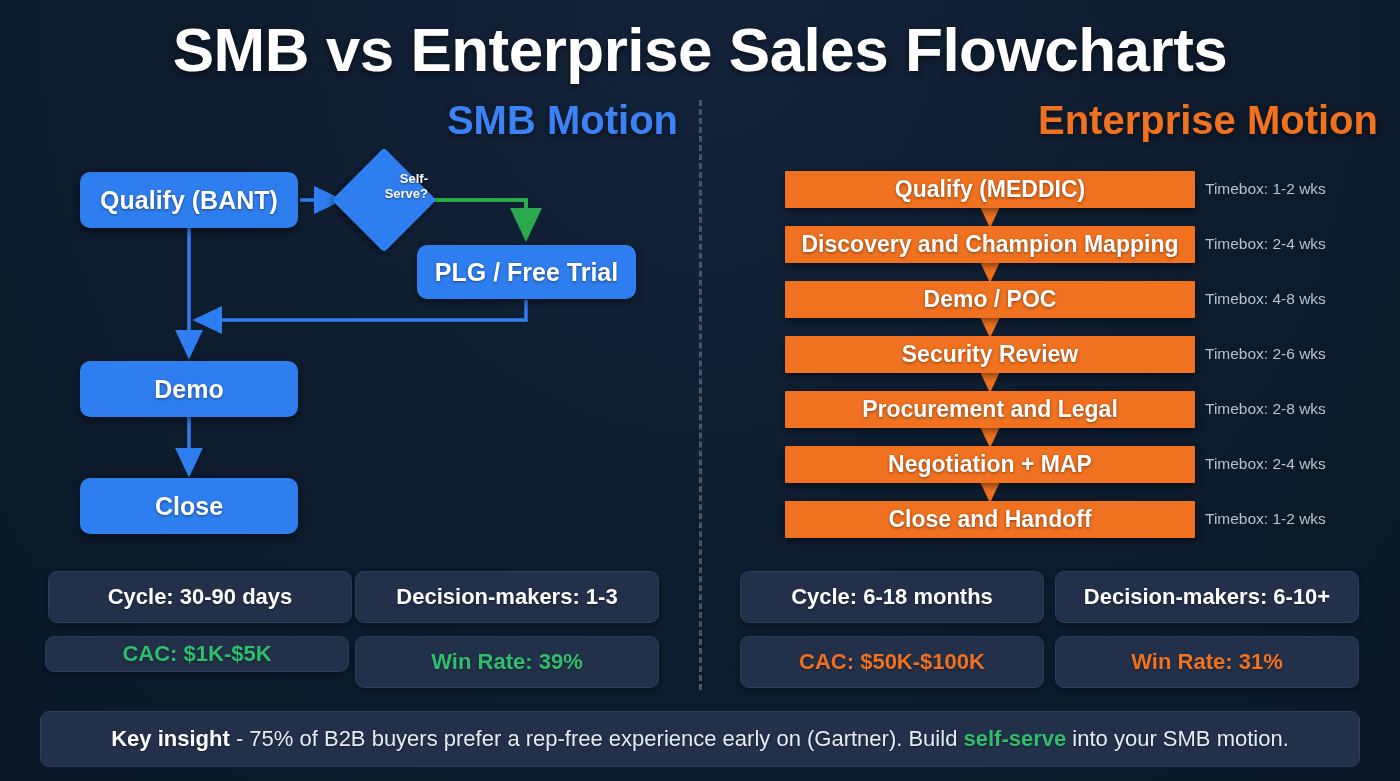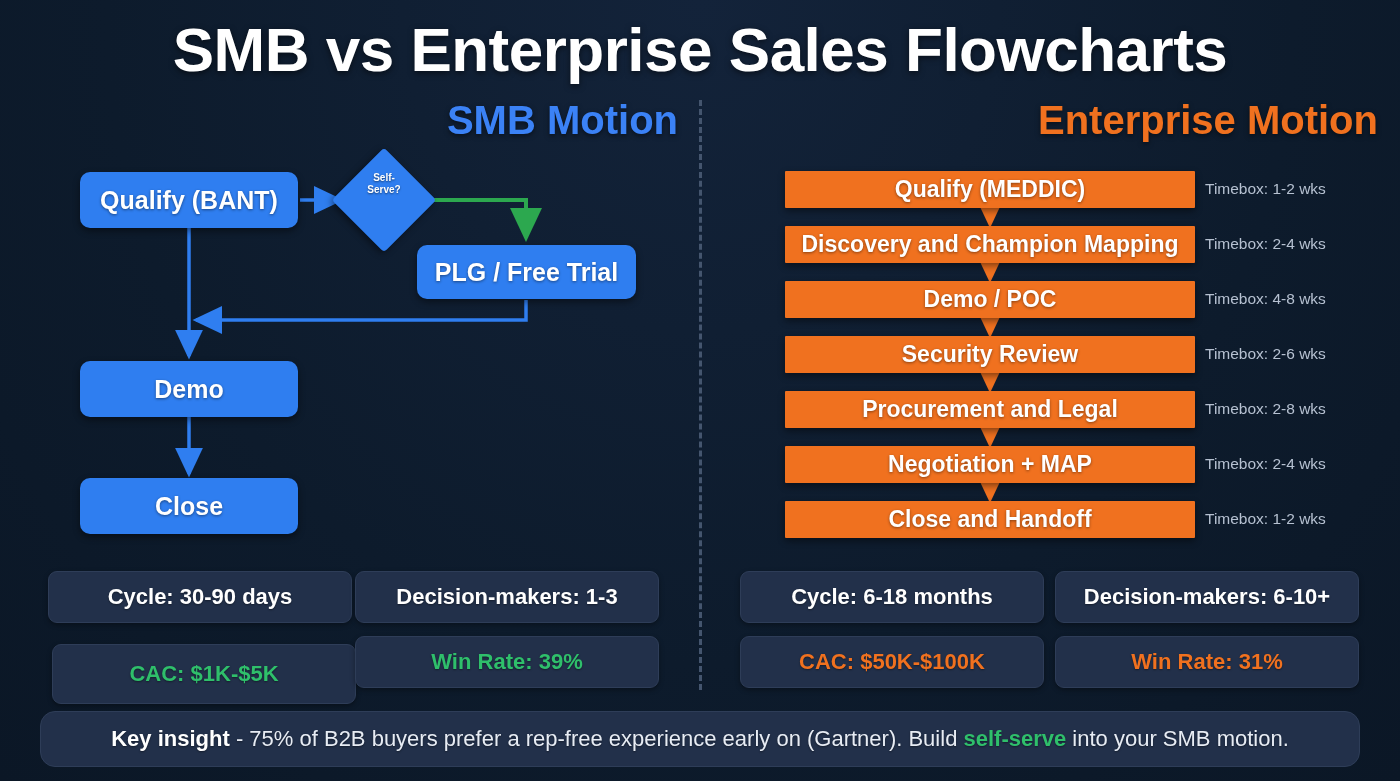--- a/index.html
+++ b/index.html
@@ -50,21 +50,21 @@
   
   #decision-self-serve {
     left: 347px; top: 163px; width: 74px; height: 74px;
     background: #2f7ef0; transform: rotate(45deg);
     border-radius: 4px;
     box-shadow: 0 3px 7px rgba(0,0,0,.45);
   }
   #decision-self-serve-label {
     left: 340px; top: 172px; width: 88px;
     transform: none;
-    text-align: center; color: #fff; font-size: 10px; font-weight: bold;
+    text-align: right; color: #fff; font-size: 13px; font-weight: bold;
     line-height: 1.15;
     text-shadow: 0 1px 2px rgba(0,0,0,.5);
   }
 
   
   #smb-connectors, #ent-connectors { left: 0; top: 0; }
 
   
   .timebox {
     color: #b6c1d1; font-size: 15.5px; left: 1205px; white-space: nowrap;
@@ -80,21 +80,21 @@
     box-shadow: 0 2px 5px rgba(0,0,0,.35);
     text-shadow: 0 1px 2px rgba(0,0,0,.4);
   }
   .m-white { color: #ffffff; }
   .m-green { color: #2fbf6b; }
   .m-orange { color: #f0711f; }
 
   
   #key-insight-bar {
     left: 40px; top: 711px; width: 1320px; height: 56px;
-    background: #22304a; border: 1px solid #2e3d58; border-radius: 15px;
+    background: #22304a; border: 1px solid #2e3d58; border-radius: 9px;
     display: flex; align-items: center; justify-content: center;
     font-size: 22px; color: #e7ecf4;
     text-shadow: 0 1px 2px rgba(0,0,0,.4);
   }
   #key-insight-bar b { color: #ffffff; font-weight: bold; }
   #key-insight-highlight { color: #2fbf6b; font-weight: bold; }
 </style>
 </head>
 <body>
 
@@ -172,21 +172,21 @@
   <div class="abs timebox" style="top:400px;">Timebox: 2-8 wks</div>
 
   <div class="abs node orange" style="left:785px; top:446px; width:410px; height:37px;">Negotiation + MAP</div>
   <div class="abs timebox" style="top:455px;">Timebox: 2-4 wks</div>
 
   <div class="abs node orange" style="left:785px; top:501px; width:410px; height:37px;">Close and Handoff</div>
   <div class="abs timebox" style="top:510px;">Timebox: 1-2 wks</div>
 
   <div class="abs metric-card m-white" style="left:48px;  top:571px; width:304px; height:52px;">Cycle: 30-90 days</div>
   <div class="abs metric-card m-white" style="left:355px; top:571px; width:304px; height:52px;">Decision-makers: 1-3</div>
-  <div class="abs metric-card m-green" style="left:52px;  top:636px; width:304px; height:60px;margin-top:8px;">CAC: $1K-$5K</div>
+  <div class="abs metric-card m-green" style="left:45px;  top:636px; width:304px; height:36px;">CAC: $1K-$5K</div>
   <div class="abs metric-card m-green" style="left:355px; top:636px; width:304px; height:52px;">Win Rate: 39%</div>
 
   <div class="abs metric-card m-white" style="left:740px;  top:571px; width:304px; height:52px;">Cycle: 6-18 months</div>
   <div class="abs metric-card m-white" style="left:1055px; top:571px; width:304px; height:52px;">Decision-makers: 6-10+</div>
   <div class="abs metric-card m-orange" style="left:740px;  top:636px; width:304px; height:52px;">CAC: $50K-$100K</div>
   <div class="abs metric-card m-orange" style="left:1055px; top:636px; width:304px; height:52px;">Win Rate: 31%</div>
 
   <div class="abs" id="key-insight-bar">
     <div>
       <b>Key insight</b><span> - 75% of B2B buyers prefer a rep-free experience early on (Gartner). Build </span><span id="key-insight-highlight">self-serve</span><span> into your SMB motion.</span>

